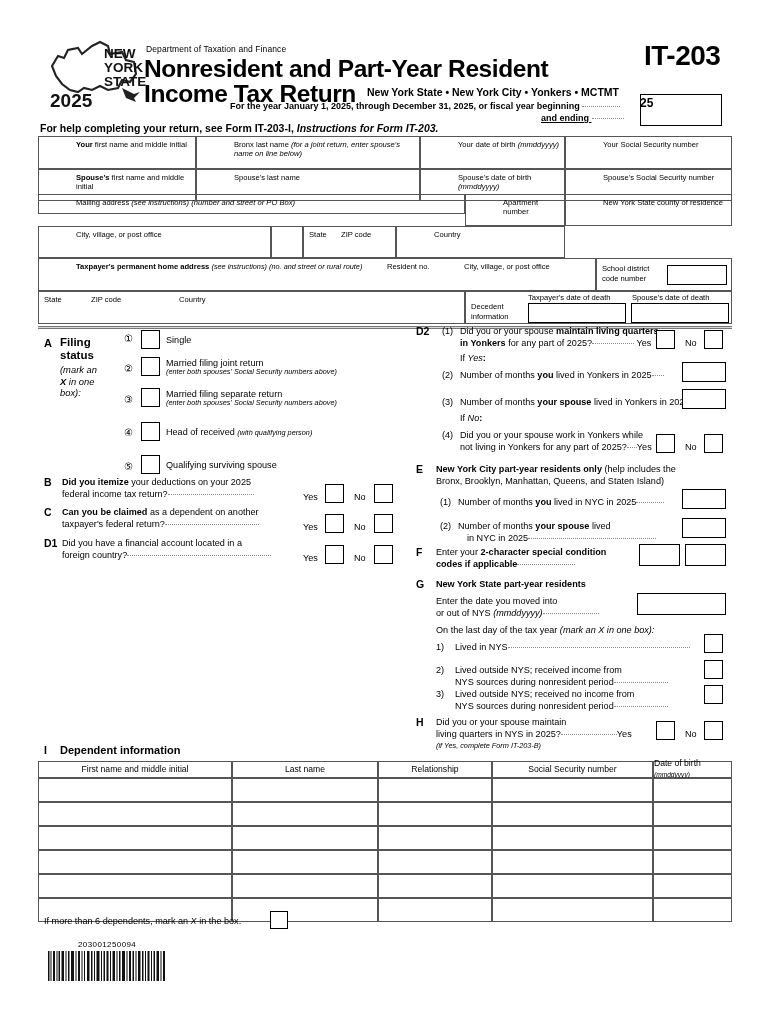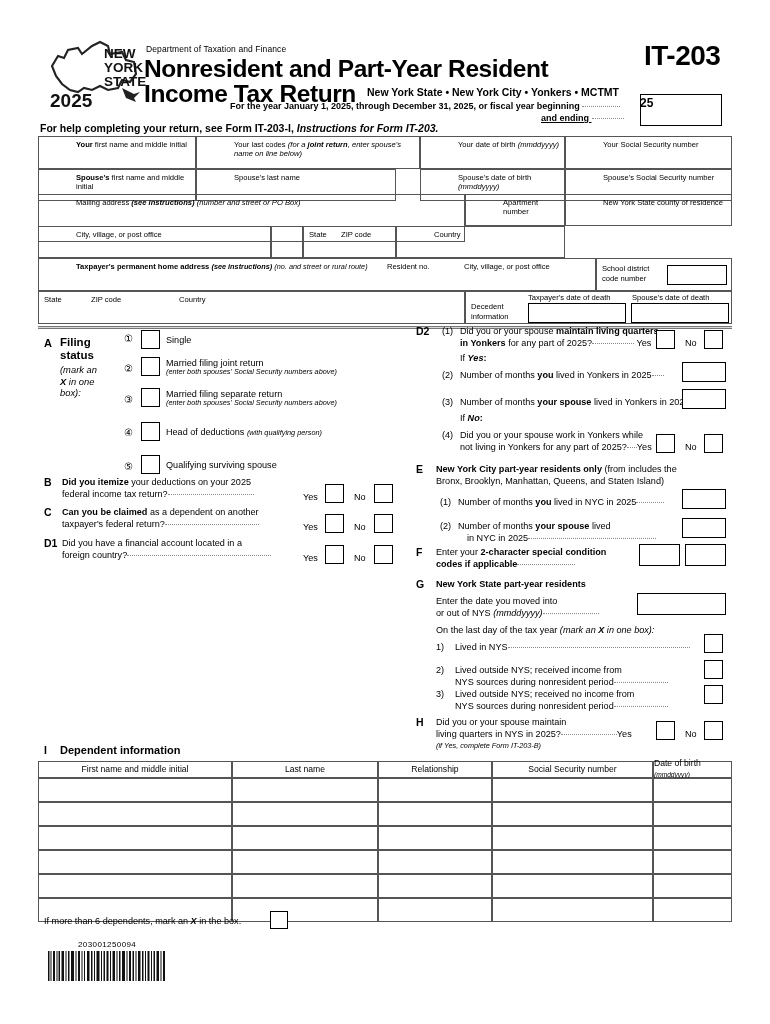--- a/index.html
+++ b/index.html
@@ -6,21 +6,21 @@
   body{
     width:770px;height:1024px;
     font-family:"Liberation Sans", sans-serif;
     color:#000;
     -webkit-font-smoothing:none;
   }
   .page{position:relative;width:770px;height:1024px;overflow:hidden;}
   .abs{position:absolute;}
   .b{font-weight:bold;}
   .i{font-style:italic;}
-  .bi{font-weight:bold;font-style:italic;}
+  .bi{font-weight:normal;font-style:italic;}
 
   
   #ny-logo{left:48px;top:36px;width:104px;height:78px;}
   #dept-line{left:146px;top:44px;font-size:8.5px;letter-spacing:.1px;}
   #title1{left:144px;top:55px;font-size:24.5px;font-weight:bold;letter-spacing:-.4px;}
   #title2{left:144px;top:80px;font-size:24.5px;font-weight:bold;letter-spacing:-.4px;}
   #subtitle{left:367px;top:86px;font-size:10.5px;font-weight:bold;}
   #formno{left:644px;top:40px;font-size:28px;font-weight:bold;letter-spacing:-.5px;}
   #fyline{left:230px;top:101px;font-size:9px;font-weight:bold;}
   #endline{left:541px;top:113px;font-size:9px;font-weight:bold;text-decoration:underline;}
@@ -78,43 +78,43 @@
   <div id="fy-box2" class="abs ibox"></div>
 
   <div id="helpline" class="abs">
     <span>For help completing your return, see Form IT-203-I, </span><span class="i">Instructions for Form IT-203.</span>
   </div>
 
   <div class="abs cell" style="left:38px;top:136px;width:158px;height:33px">
     <div class="lbl lbl-pad"><span class="b">Your</span><span> first name and middle initial</span></div>
   </div>
   <div class="abs cell" style="left:196px;top:136px;width:224px;height:33px">
-    <div class="lbl lbl-pad"><span>Your last codes </span><span class="i">(for a </span><span class="bi">joint return</span><span class="i">, enter spouse's name on line below)</span></div>
+    <div class="lbl lbl-pad"><span>Bronx last name </span><span class="i">(for a </span><span class="bi">joint return</span><span class="i">, enter spouse's name on line below)</span></div>
   </div>
   <div class="abs cell" style="left:420px;top:136px;width:145px;height:33px">
     <div class="lbl lbl-pad"><span>Your date of birth </span><span class="i">(mmddyyyy)</span></div>
   </div>
   <div class="abs cell" style="left:565px;top:136px;width:167px;height:33px">
     <div class="lbl lbl-pad">Your Social Security number</div>
   </div>
 
   <div class="abs cell" style="left:38px;top:169px;width:158px;height:32px">
     <div class="lbl lbl-pad"><span class="b">Spouse's</span><span> first name and middle initial</span></div>
   </div>
-  <div class="abs cell" style="left:196px;top:169px;width:200px;height:32px">
+  <div class="abs cell" style="left:196px;top:169px;width:224px;height:32px">
     <div class="lbl lbl-pad">Spouse's last name</div>
   </div>
   <div class="abs cell" style="left:420px;top:169px;width:145px;height:32px">
     <div class="lbl lbl-pad"><span>Spouse's date of birth </span><span class="i">(mmddyyyy)</span></div>
   </div>
   <div class="abs cell" style="left:565px;top:169px;width:167px;height:32px">
     <div class="lbl lbl-pad">Spouse's Social Security number</div>
   </div>
 
-  <div class="abs cell" style="left:38px;top:194px;width:427px;height:48px">
+  <div class="abs cell" style="left:38px;top:194px;width:427px;height:20px">
     <div class="lbl lbl-pad"><span>Mailing address </span><span class="bi">(see instructions)</span><span class="i"> (number and street or PO Box)</span></div>
   </div>
   <div class="abs cell" style="left:565px;top:194px;width:167px;height:32px">
     <div class="lbl lbl-pad">New York State county of residence</div>
   </div>
   <div class="abs cell" style="left:465px;top:194px;width:100px;height:32px">
     <div class="lbl lbl-pad">Apartment number</div>
   </div>
 
   <div class="abs cell" style="left:38px;top:226px;width:233px;height:32px">
@@ -181,21 +181,21 @@
   <div class="abs txt9" style="left:166px;top:358px">Married filing joint return</div>
   <div class="abs i sm" style="left:166px;top:368px">(enter both spouses' Social Security numbers above)</div>
 
   <div class="abs txt9" style="left:124px;top:394px;font-size:10px">③</div>
   <div class="abs cbx" style="left:141px;top:388px;width:19px;height:19px"></div>
   <div class="abs txt9" style="left:166px;top:389px">Married filing separate return</div>
   <div class="abs i sm" style="left:166px;top:399px">(enter both spouses' Social Security numbers above)</div>
 
   <div class="abs txt9" style="left:124px;top:427px;font-size:10px">④</div>
   <div class="abs cbx" style="left:141px;top:422px;width:19px;height:19px"></div>
-  <div class="abs txt9" style="left:166px;top:427px"><span>Head of deductions </span><span class="i sm">(with qualifying person)</span></div>
+  <div class="abs txt9" style="left:166px;top:427px"><span>Head of received </span><span class="i sm">(with qualifying person)</span></div>
 
   <div class="abs txt9" style="left:124px;top:461px;font-size:10px">⑤</div>
   <div class="abs cbx" style="left:141px;top:455px;width:19px;height:19px"></div>
   <div class="abs txt9" style="left:166px;top:460px">Qualifying surviving spouse</div>
 
   <div class="abs b" style="left:44px;top:476px;font-size:10.5px">B</div>
   <div class="abs txt9" style="left:62px;top:477px"><span class="b">Did you itemize</span><span> your deductions on your 2025</span></div>
   <div class="abs txt9" style="left:62px;top:489px"><span>federal income tax return?</span><span class="dotted" style="width:86px"></span></div>
   <div class="abs txt9" style="left:303px;top:492px">Yes</div>
   <div class="abs cbx" style="left:325px;top:484px;width:19px;height:19px"></div>
@@ -239,21 +239,21 @@
   <div class="abs txt9" style="left:460px;top:413px"><span>If </span><span class="bi">No</span><span class="b">:</span></div>
 
   <div class="abs txt9" style="left:442px;top:430px">(4)</div>
   <div class="abs txt9" style="left:460px;top:430px">Did you or your spouse work in Yonkers while</div>
   <div class="abs txt9" style="left:460px;top:442px"><span>not living in Yonkers for any part of 2025?</span><span class="dotted" style="width:10px"></span><span>Yes</span></div>
   <div class="abs cbx" style="left:656px;top:434px;width:19px;height:19px"></div>
   <div class="abs txt9" style="left:685px;top:442px">No</div>
   <div class="abs cbx" style="left:704px;top:434px;width:19px;height:19px"></div>
 
   <div class="abs b" style="left:416px;top:463px;font-size:10.5px">E</div>
-  <div class="abs txt9" style="left:436px;top:464px"><span class="b">New York City part-year residents only</span><span> (from includes the</span></div>
+  <div class="abs txt9" style="left:436px;top:464px"><span class="b">New York City part-year residents only</span><span> (help includes the</span></div>
   <div class="abs txt9" style="left:436px;top:476px">Bronx, Brooklyn, Manhattan, Queens, and Staten Island)</div>
 
   <div class="abs txt9" style="left:440px;top:497px">(1)</div>
   <div class="abs txt9" style="left:458px;top:497px"><span>Number of months </span><span class="b">you</span><span> lived in NYC in 2025</span><span class="dotted" style="width:28px"></span></div>
   <div class="abs ibox" style="left:682px;top:489px;width:44px;height:20px"></div>
 
   <div class="abs txt9" style="left:440px;top:521px">(2)</div>
   <div class="abs txt9" style="left:458px;top:521px"><span>Number of months </span><span class="b">your spouse</span><span> lived</span></div>
   <div class="abs txt9" style="left:467px;top:533px"><span>in NYC in 2025</span><span class="dotted" style="width:128px"></span></div>
   <div class="abs ibox" style="left:682px;top:518px;width:44px;height:20px"></div>

